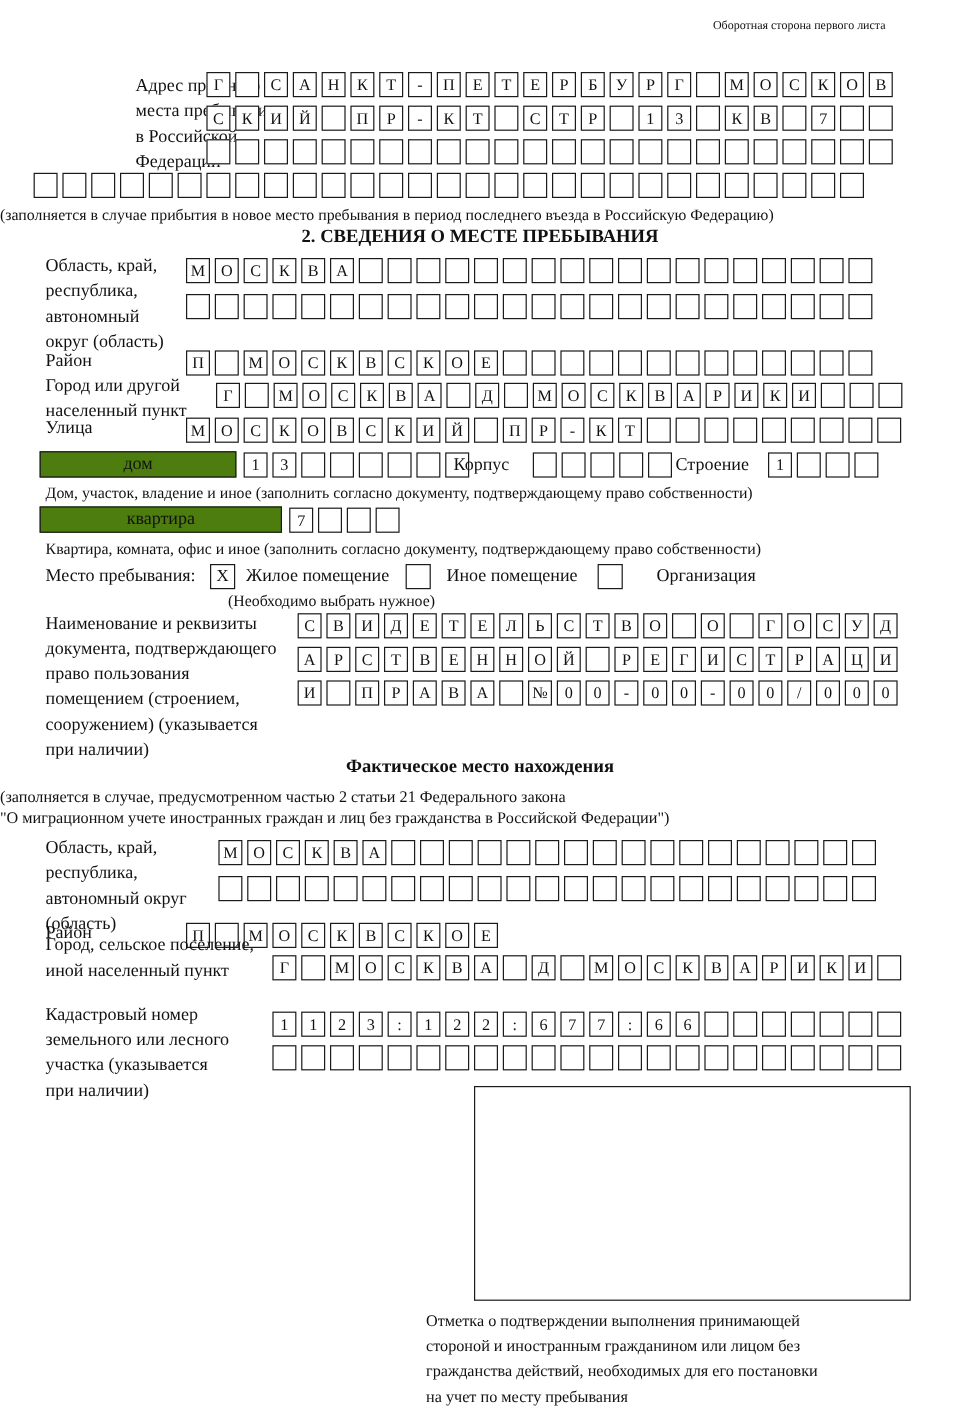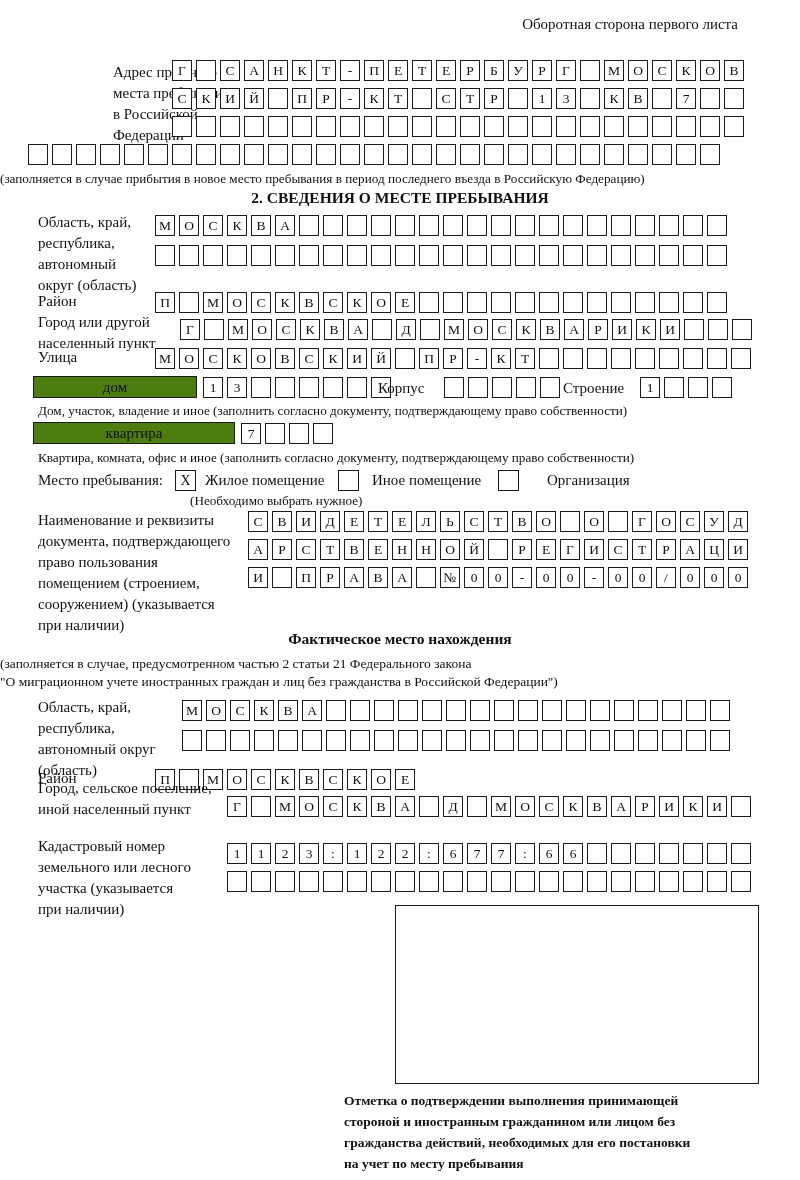--- a/index.html
+++ b/index.html
@@ -26,21 +26,21 @@
     align-items:center;justify-content:center;font-size:14px;background:#fff;
   }
   .ctr{text-align:left;}
   .stamp{border:1.5px solid #1a1a1a;background:#fff;}
 </style>
 </head>
 <body>
 
 <div class="page">
 
-  <div class="abs fnote" style="top:16px;right:62px;font-size:15px;">Оборотная сторона первого листа</div>
+  <div class="abs fnote" style="top:16px;right:62px;font-size:10px;">Оборотная сторона первого листа</div>
 
   <div class="abs lbl" style="left:113px;top:62px;width:170px;">Адрес прежнего
 места пребывания
 в Российской
 Федерации</div>
   <div class="abs cells" style="left:172px;top:60px;">
       <span class="cell">Г</span>
       <span class="cell"></span>
       <span class="cell">С</span>
       <span class="cell">А</span>
@@ -565,18 +565,18 @@
       <span class="cell"></span>
       <span class="cell"></span>
       <span class="cell"></span>
       <span class="cell"></span>
       <span class="cell"></span>
       <span class="cell"></span>
       <span class="cell"></span>
     </div>
 
   <div class="abs stamp" style="left:395px;top:905px;width:362px;height:177px;"></div>
-  <div class="abs fnote ctr" style="left:344px;top:1090px;width:435px;font-size:13.5px;line-height:21px;white-space:pre-line;font-weight:bold;">Отметка о подтверждении выполнения принимающей
+  <div class="abs fnote ctr" style="left:355px;top:1090px;width:435px;font-size:13.5px;line-height:21px;white-space:pre-line;font-weight:normal;">Отметка о подтверждении выполнения принимающей
 стороной и иностранным гражданином или лицом без
 гражданства действий, необходимых для его постановки
 на учет по месту пребывания</div>
 
 </div>
 
 </body></html>

